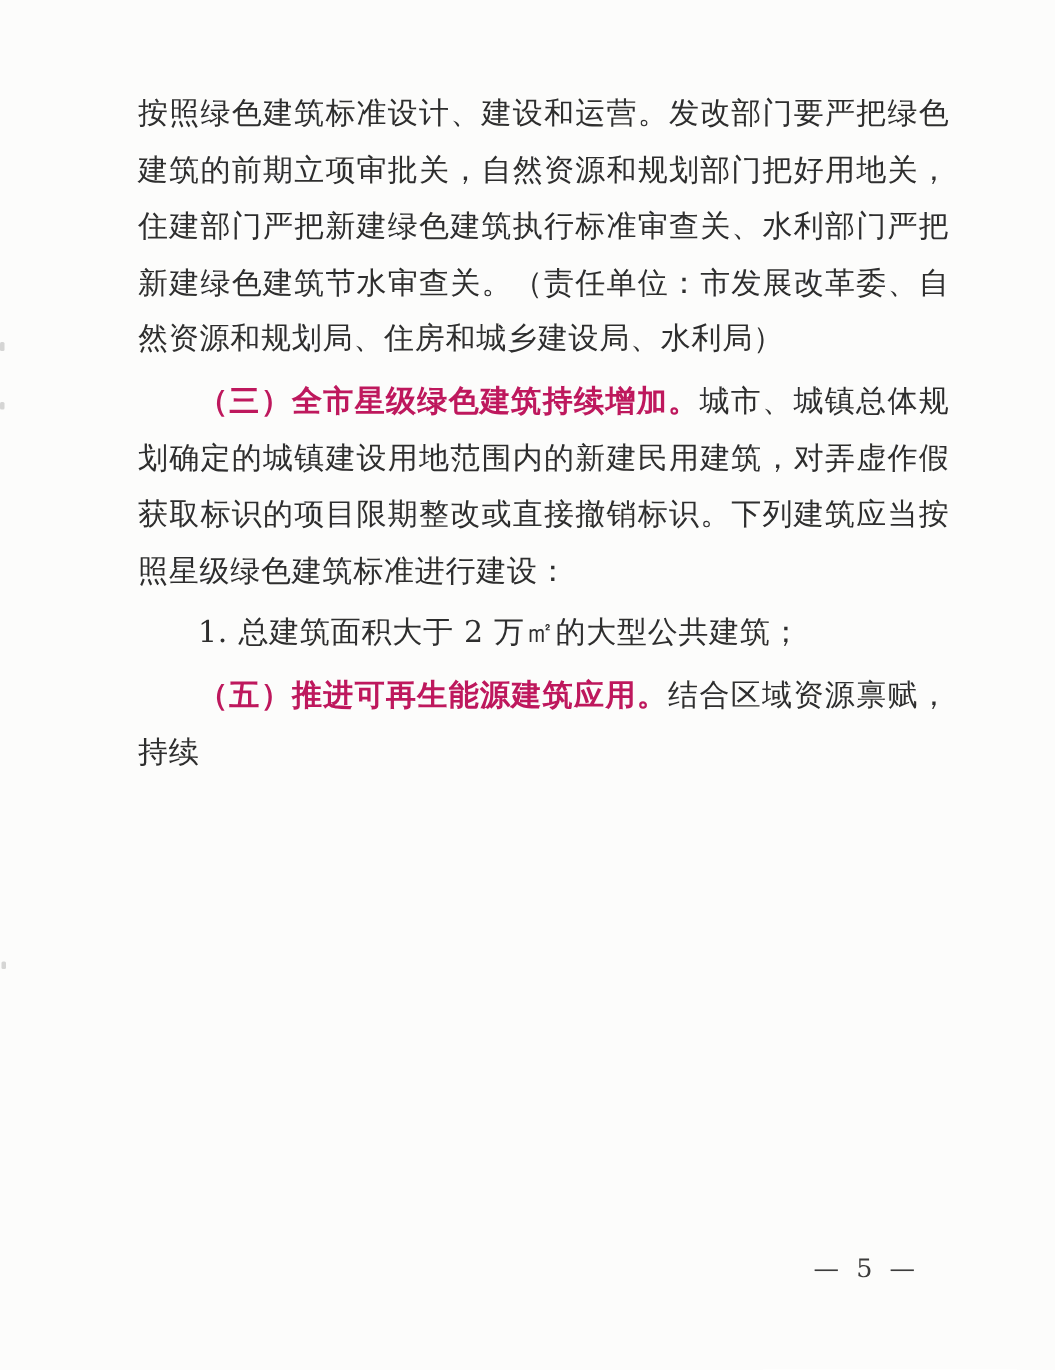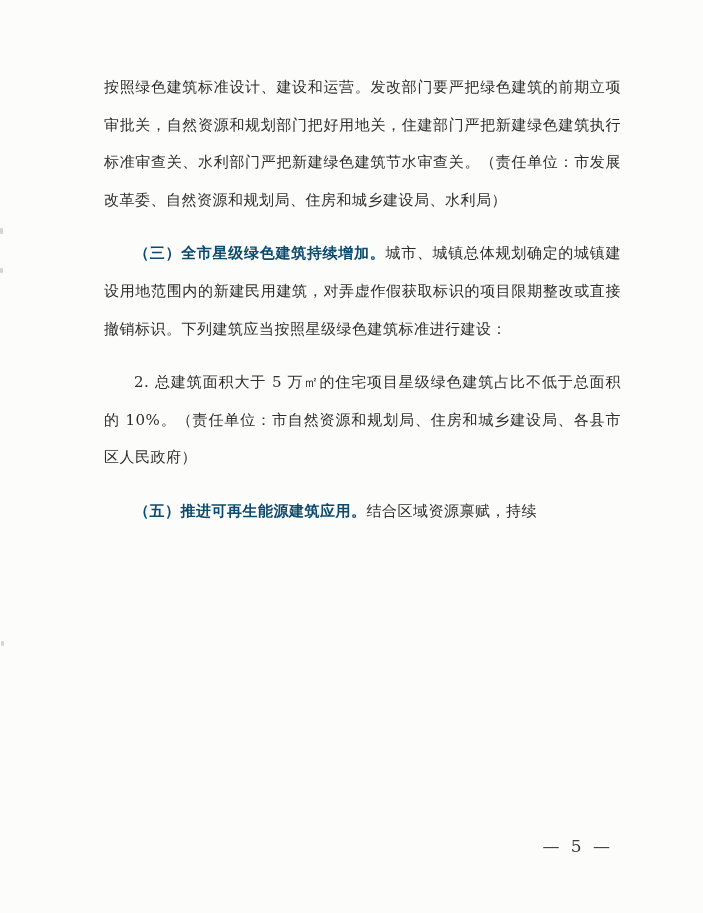--- a/index.html
+++ b/index.html
@@ -15,34 +15,34 @@
     overflow: hidden;
     font-family: "DejaVu Serif", "Liberation Serif", serif;
   }
   .doc-body {
     position: absolute;
     left: 88px;
     top: 53px;
     width: 549px;
   }
   .para {
-    margin: 16px;
-    font-size: 15px;
+    margin: 4px;
+    font-size: 20px;
     line-height: 37.6px;
     color: #2e2e2e;
     text-align: justify;
     text-justify: inter-character;
     letter-spacing: 0.5px;
   }
   .para.indent {
     text-indent: 2em;
   }
   .para .head {
     font-weight: bold;
-    color: #0c4a6e;
+    color: #be185d;
   }
   .page-number {
     position: absolute;
     top: 836px;
     right: 90px;
     font-size: 17px;
     color: #3c3c3c;
     letter-spacing: 3px;
     white-space: nowrap;
   }
@@ -60,18 +60,18 @@
 <body>
 
 <div class="page">
   <div class="scan-artifact artifact-1"></div>
   <div class="scan-artifact artifact-2"></div>
   <div class="scan-artifact artifact-3"></div>
 
   <div class="doc-body" id="doc-body">
       <p class="para"><span>按照绿色建筑标准设计、建设和运营。发改部门要严把绿色建筑的前期立项审批关，自然资源和规划部门把好用地关，住建部门严把新建绿色建筑执行标准审查关、水利部门严把新建绿色建筑节水审查关。（责任单位：市发展改革委、自然资源和规划局、住房和城乡建设局、水利局）</span></p>
       <p class="para indent"><b class="head">（三）全市星级绿色建筑持续增加。</b><span>城市、城镇总体规划确定的城镇建设用地范围内的新建民用建筑，对弄虚作假获取标识的项目限期整改或直接撤销标识。下列建筑应当按照星级绿色建筑标准进行建设：</span></p>
-      <p class="para indent"><span>2. 总建筑面积大于 5 万㎡的住宅项目星级绿色建筑占比不低于总面积的 10%。（责任单位：市自然资源和规划局、住房和城乡建设局、各县市区人民政府）</span></p>
+      <p class="para indent"><span>1. 总建筑面积大于 2 万㎡的大型公共建筑；</span></p>
       <p class="para indent"><b class="head">（五）推进可再生能源建筑应用。</b><span>结合区域资源禀赋，持续</span></p>
     </div>
 
   <div class="page-number">— 5 —</div>
 </div>
 
 </body></html>

